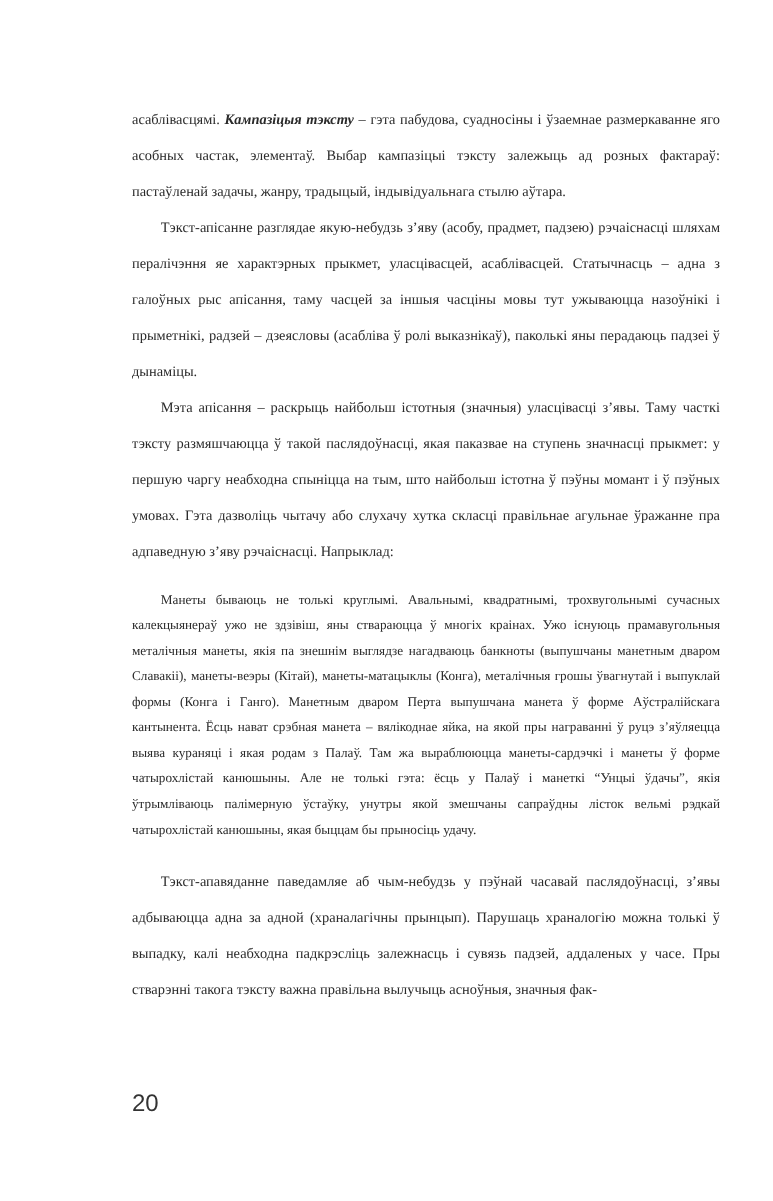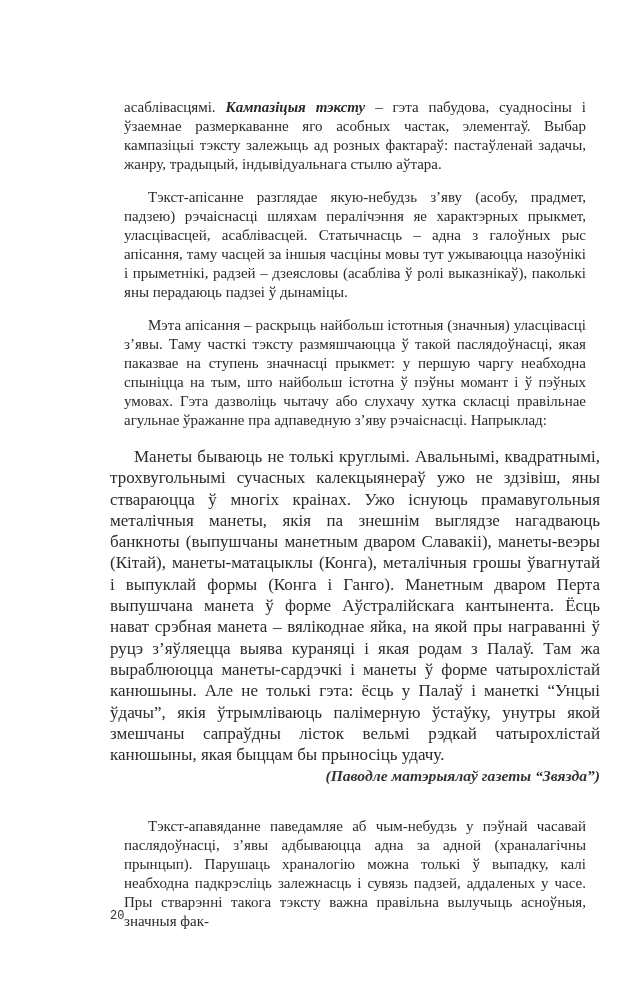--- a/index.html
+++ b/index.html
@@ -3,53 +3,52 @@
 <meta charset="utf-8">
 <style>
   html, body { margin: 0; padding: 0; background: #ffffff; }
   body { width: 644px; height: 1001px; position: relative; overflow: hidden; }
   .page {
     position: absolute; left: 110px; top: 84px; width: 490px;
     font-family: "Liberation Serif", "DejaVu Serif", serif;
     color: #2a2a2a;
   }
   .para {
-    font-size: 15px; line-height: 19px; margin: 14px;
+    font-size: 12px; line-height: 30px; margin: 0;
     text-align: justify; text-align-last: left;
     hyphens: manual;
   }
   .indent { text-indent: 24px; }
   .b { font-weight: normal; }
   .bi { font-weight: bold; font-style: italic; }
   .quote {
-    margin-top: 16px; font-size: 17px; line-height: 21.3px;
+    margin-top: 16px; font-size: 11px; line-height: 21.3px;
     text-align: justify; text-indent: 24px; margin-bottom: 0;
   }
   .source {
     font-size: 15.6px; line-height: 21.3px; font-style: italic;
     text-align: right; margin: 0; font-weight: bold; color: #333;
   }
   .gap { height: 16px; }
   .page-number {
     position: absolute; left: 110px; top: 909px;
-    font-family: Liberation Mono, monospace;
-    font-size: 12px; color: #333;
+    font-family: Liberation Sans, sans-serif;
+    font-size: 20px; color: #333;
   }
 </style>
 </head>
 <body>
 
 <div class="page">
   <p class="para"><span>асаблівасцямі. </span><span class="bi">Кампазіцыя тэксту</span><span> – гэта пабудова, суадносіны і ўзаемнае размеркаванне яго асобных частак, элементаў. Выбар кампазіцыі тэксту залежыць ад розных фактараў: пастаўленай задачы, жанру, традыцый, індывідуальнага стылю аўтара.</span></p>
 
   <p class="para indent"><span class="b">Тэкст-апісанне</span><span> разглядае якую-небудзь з’яву (асобу, прадмет, падзею) рэчаіснасці шляхам пералічэння яе характэрных прыкмет, уласцівасцей, асаблівасцей. Статычнасць – адна з галоўных рыс апісання, таму часцей за іншыя часціны мовы тут ужываюцца назоўнікі і прыметнікі, радзей – дзеясловы (асабліва ў ролі выказнікаў), паколькі яны перадаюць падзеі ў дынаміцы.</span></p>
 
   <p class="para indent">Мэта апісання – раскрыць найбольш істотныя (значныя) уласцівасці з’явы. Таму часткі тэксту размяшчаюцца ў такой паслядоўнасці, якая паказвае на ступень значнасці прыкмет: у першую чаргу неабходна спыніцца на тым, што найбольш істотна ў пэўны момант і ў пэўных умовах. Гэта дазволіць чытачу або слухачу хутка скласці правільнае агульнае ўражанне пра адпаведную з’яву рэчаіснасці. Напрыклад:</p>
 
   <p class="quote">Манеты бываюць не толькі круглымі. Авальнымі, квадратнымі, трохвугольнымі сучасных калекцыянераў ужо не здзівіш, яны ствараюцца ў многіх краінах. Ужо існуюць прамавугольныя металічныя манеты, якія па знешнім выглядзе нагадваюць банкноты (выпушчаны манетным дваром Славакіі), манеты-веэры (Кітай), манеты-матацыклы (Конга), металічныя грошы ўвагнутай і выпуклай формы (Конга і Ганго). Манетным дваром Перта выпушчана манета ў форме Аўстралійскага кантынента. Ёсць нават срэбная манета – вялікоднае яйка, на якой пры награванні ў руцэ з’яўляецца выява кураняці і якая родам з Палаў. Там жа выраблююцца манеты-сардэчкі і манеты ў форме чатырохлістай канюшыны. Але не толькі гэта: ёсць у Палаў і манеткі “Унцыі ўдачы”, якія ўтрымліваюць палімерную ўстаўку, унутры якой змешчаны сапраўдны лісток вельмі рэдкай чатырохлістай канюшыны, якая быццам бы прыносіць удачу.</p>
-  <p class="source">(Паводле матэрыялаў газеты “Звязда”)</p>
 
   <div class="gap"></div>
 
   <p class="para indent"><span class="b">Тэкст-апавяданне</span><span> паведамляе аб чым-небудзь у пэўнай часавай паслядоўнасці, з’явы адбываюцца адна за адной (храналагічны прынцып). Парушаць храналогію можна толькі ў выпадку, калі неабходна падкрэсліць залежнасць і сувязь падзей, аддаленых у часе. Пры стварэнні такога тэксту важна правільна вылучыць асноўныя, значныя фак-</span></p>
 </div>
 
 <div class="page-number">20</div>
 
 </body></html>

